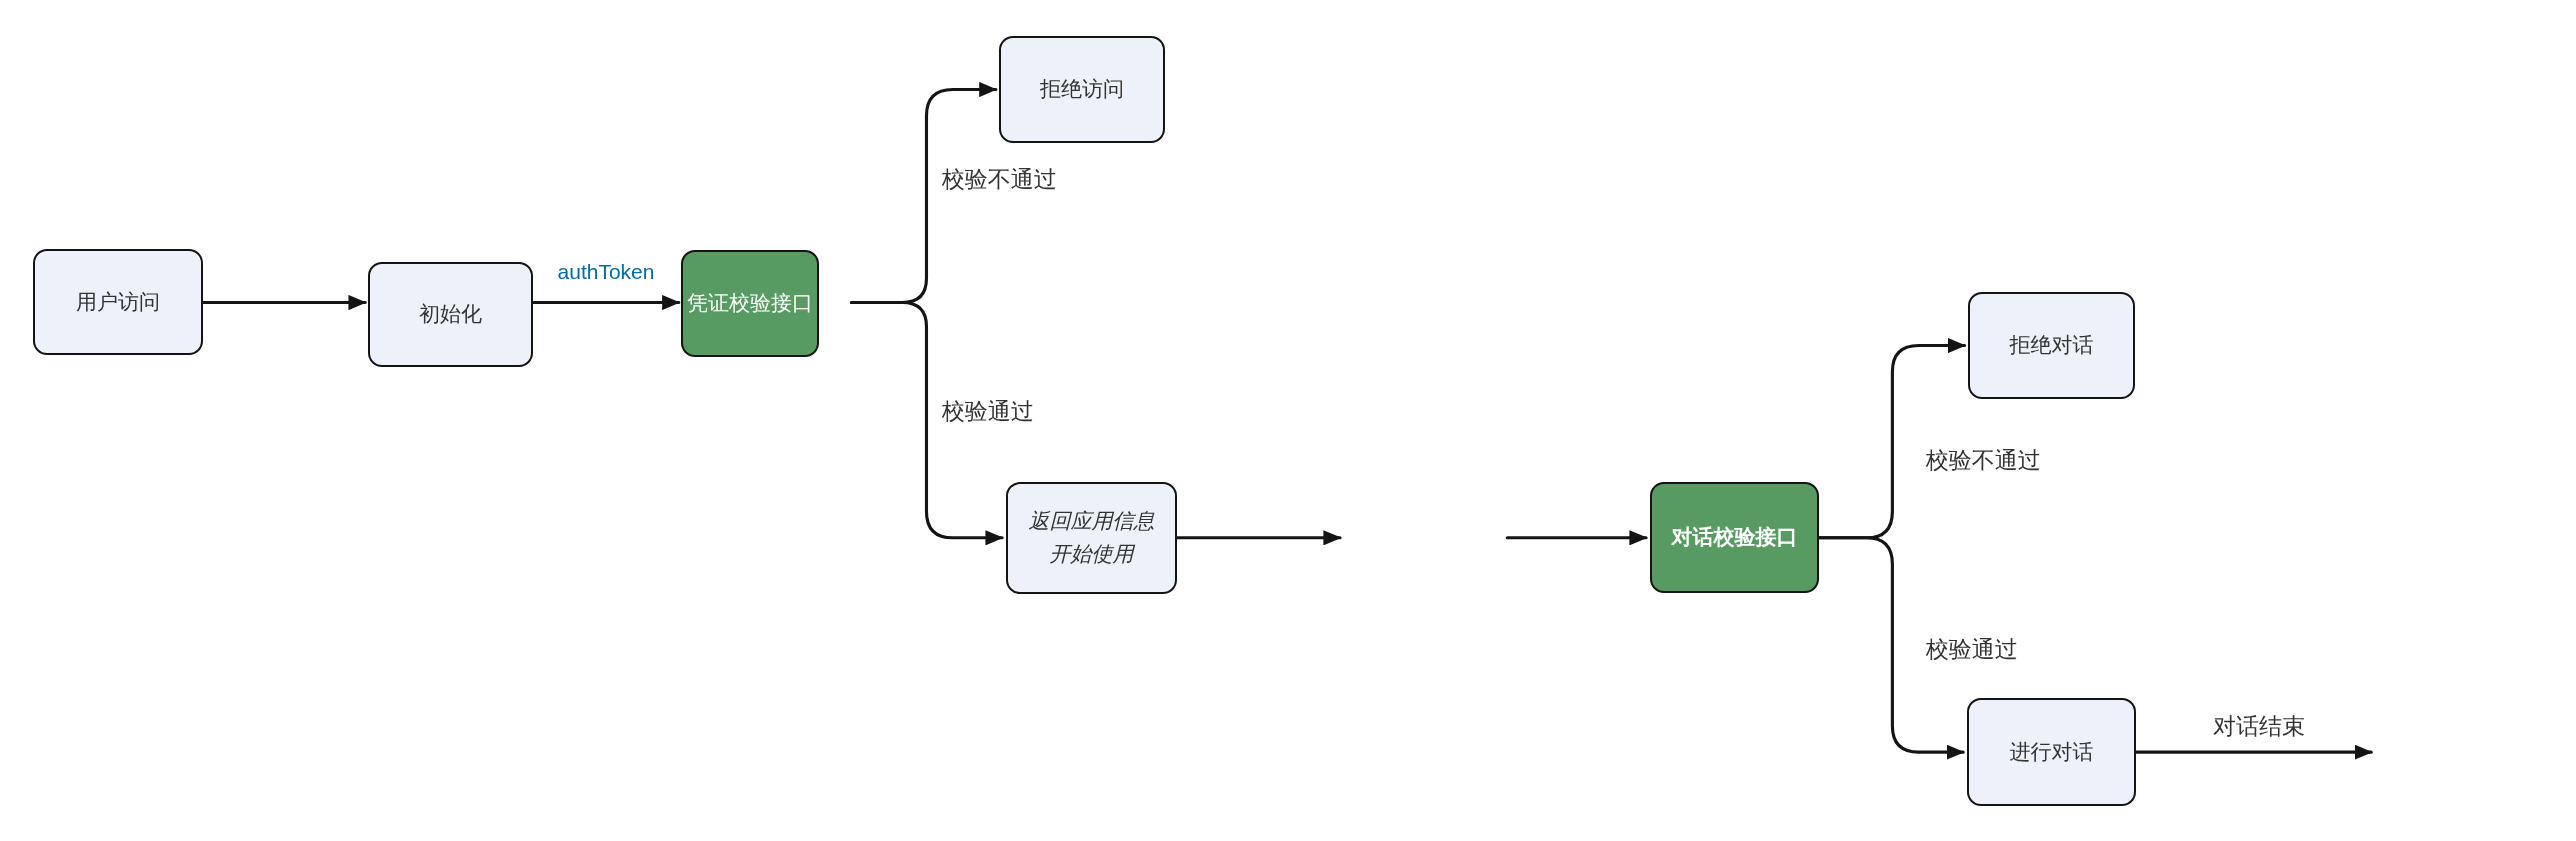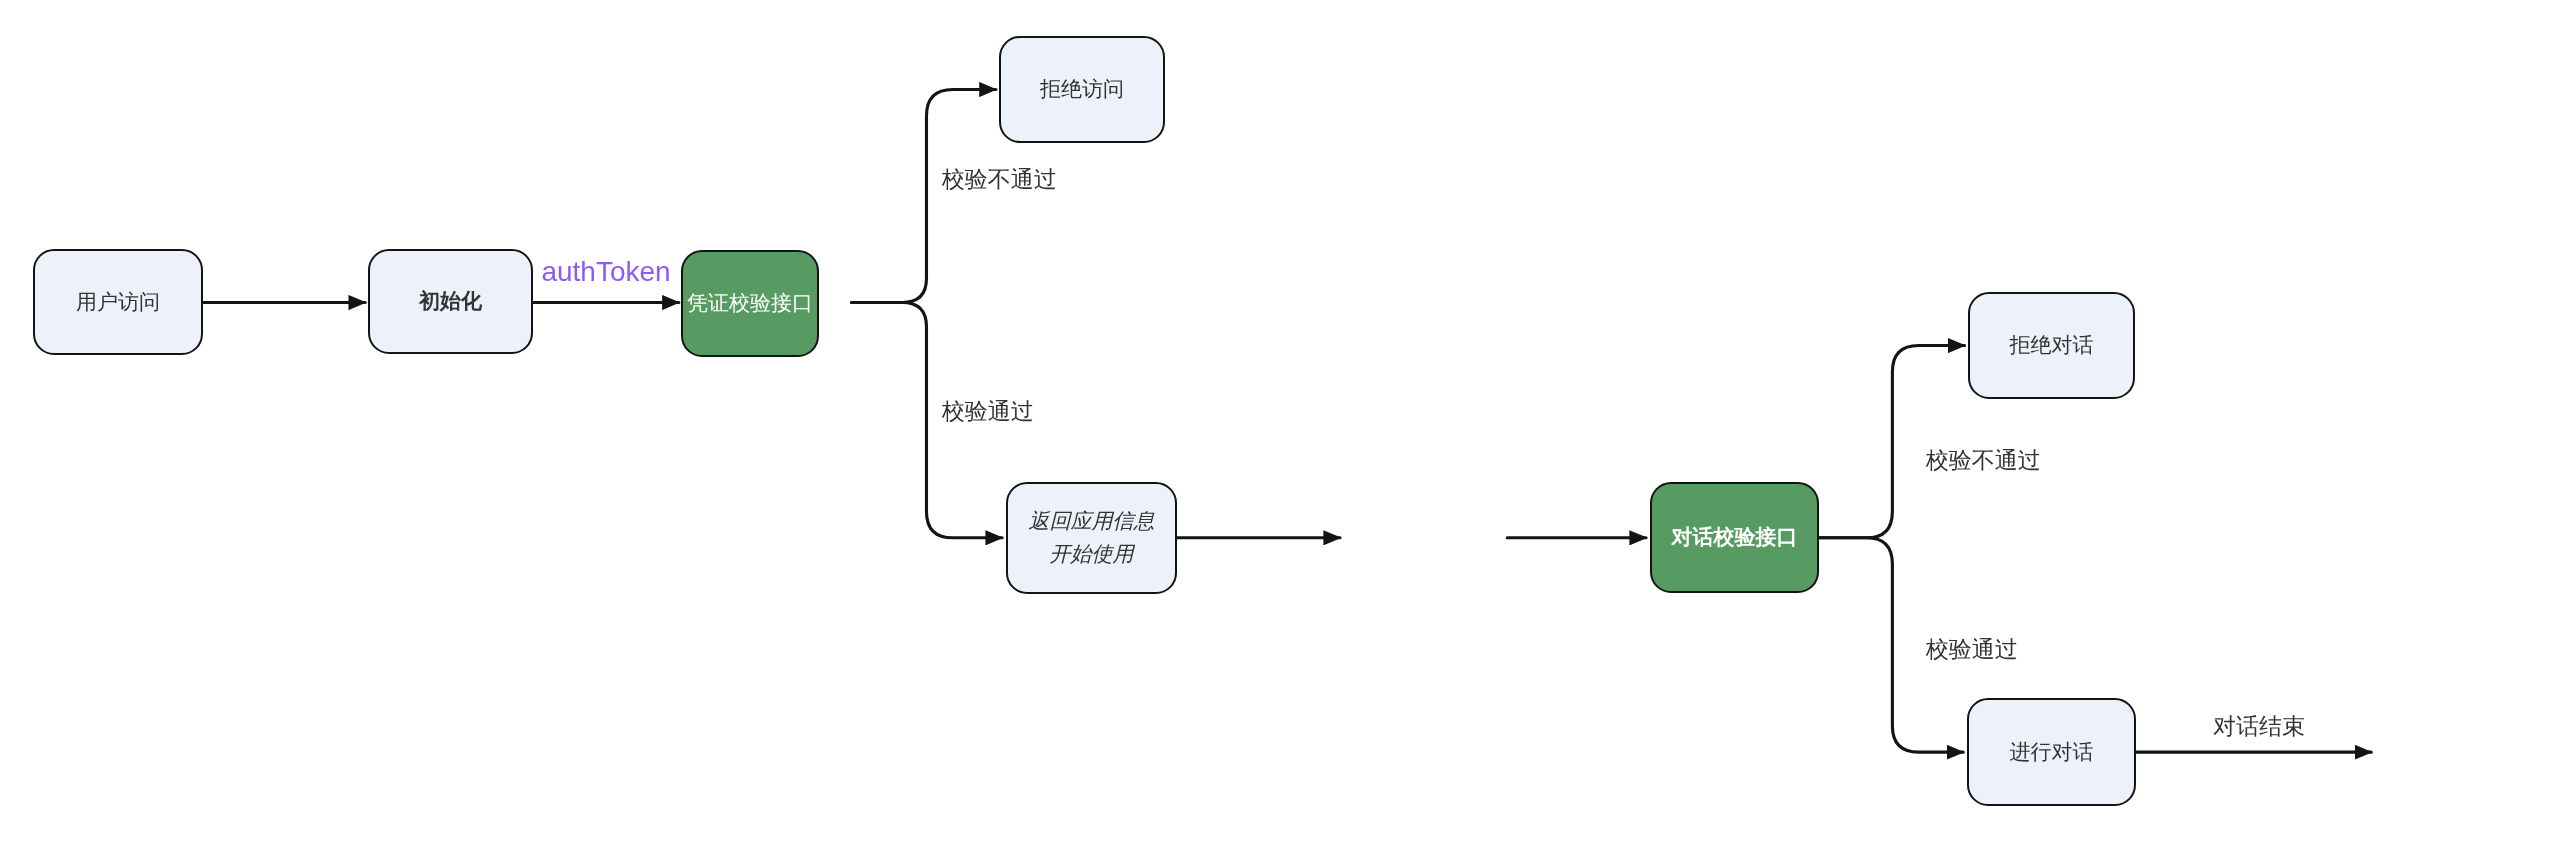--- a/index.html
+++ b/index.html
@@ -25,21 +25,21 @@
   .edge {
     fill: none;
     stroke: #141414;
     stroke-width: 4.5px;
     stroke-linecap: round;
   }
   .node {
     position: absolute;
     box-sizing: border-box;
     border: 2.8px solid #141414;
-    border-radius: 21px;
+    border-radius: 14px;
     background: #edf1f9;
     color: #333333;
     display: flex;
     align-items: center;
     justify-content: center;
     text-align: center;
     font-size: 21px;
     line-height: 1.55;
     white-space: pre-line;
   }
@@ -49,26 +49,26 @@
   }
   .edge-label {
     position: absolute;
     font-size: 23px;
     color: #333333;
     background: #ffffff;
     padding: 1.4px 2.8px;
     white-space: nowrap;
   }
   .edge-label.latin {
-    font-size: 28px;
-    color: #8b5cf6;
+    font-size: 21px;
+    color: #0369a1;
   }
   
   #n-user        { left: 33px;   top: 249px;  width: 170px; height: 106px; }
-  #n-init        { left: 368px;  top: 249px;  width: 165px; height: 105px; font-weight: bold; }
+  #n-init        { left: 368px;  top: 262px;  width: 165px; height: 105px; }
   #n-cred        { left: 681px;  top: 250px;  width: 138px; height: 107px; }
   #n-denyaccess  { left: 999px; top: 36px;   width: 166px; height: 107px; }
   #n-returninfo  { left: 1006px; top: 482px;  width: 171px; height: 112px; font-style: italic; }
   #n-sendmsg     { left: 1344px; top: 483px;  width: 163px; height: 109px; }
   #n-dialogcheck { left: 1650px; top: 482px;  width: 169px; height: 111px; font-weight: bold; }
   #n-denydialog  { left: 1968px; top: 292px;  width: 167px; height: 107px; }
   #n-dodialog    { left: 1967px; top: 698px; width: 169px; height: 108px; }
   #n-report      { left: 2375px; top: 698px; width: 165px; height: 110px; }
   
   #l-authtoken  { left: 606px;  top: 272px;  transform: translate(-50%, -50%); }

